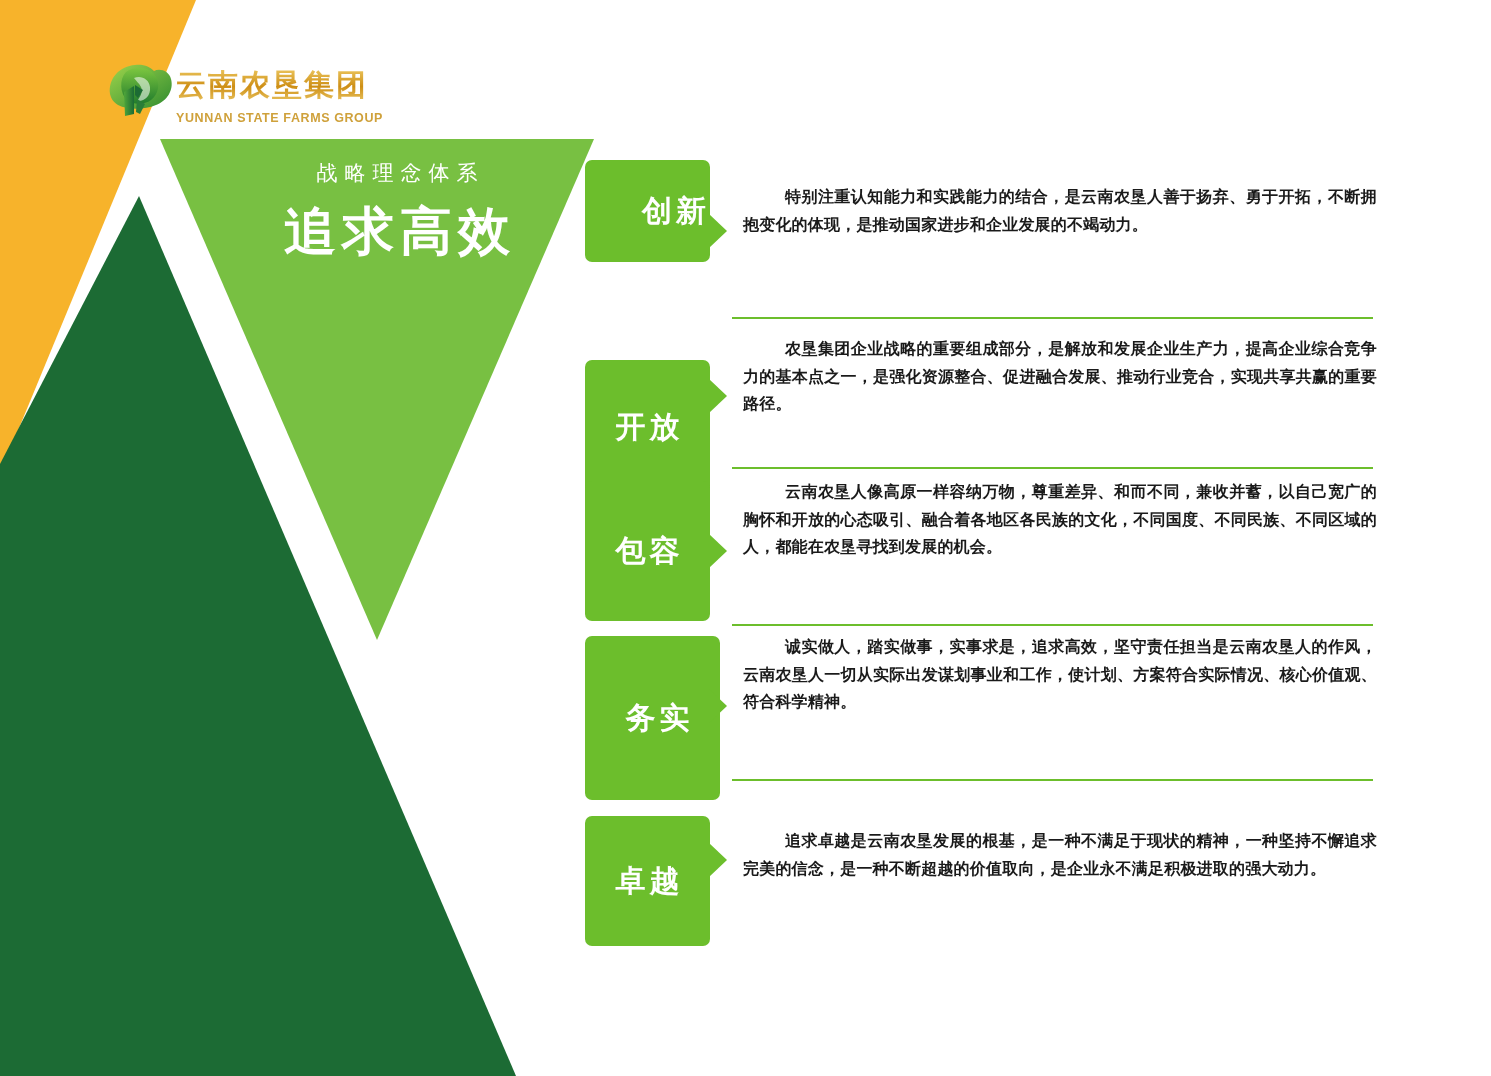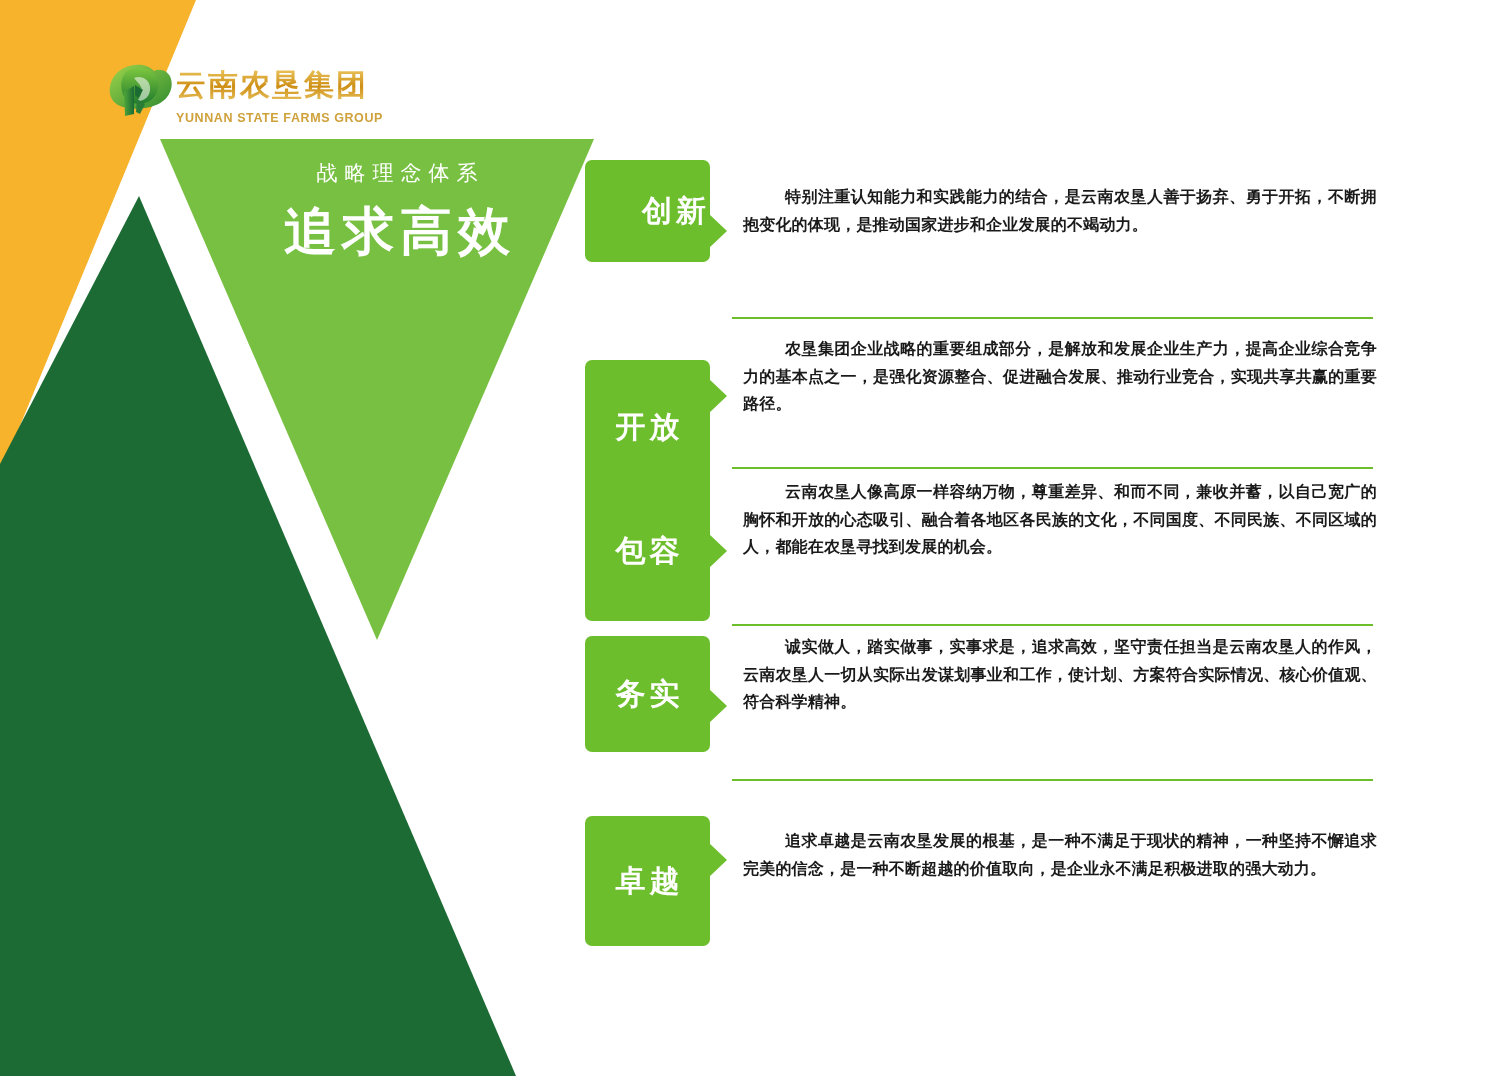--- a/index.html
+++ b/index.html
@@ -215,21 +215,21 @@
     <div class="value-row">
       <div class="tab" style="top:481px; height:140px;text-align:center;">
         <span>包容</span>
       </div>
       <div class="tab-arrow" style="top:534px;"></div>
       <div class="desc" style="top:478px;">云南农垦人像高原一样容纳万物，尊重差异、和而不同，兼收并蓄，以自己宽广的胸怀和开放的心态吸引、融合着各地区各民族的文化，不同国度、不同民族、不同区域的人，都能在农垦寻找到发展的机会。</div>
       <div class="divider" style="top:624px;"></div>
     </div>
 
     <div class="value-row">
-      <div class="tab" style="top:636px; height:116px;">
+      <div class="tab" style="top:636px; height:164px;padding-left:10px;">
         <span>务实</span>
       </div>
       <div class="tab-arrow" style="top:689px;"></div>
       <div class="desc" style="top:633px;">诚实做人，踏实做事，实事求是，追求高效，坚守责任担当是云南农垦人的作风，云南农垦人一切从实际出发谋划事业和工作，使计划、方案符合实际情况、核心价值观、符合科学精神。</div>
       <div class="divider" style="top:779px;"></div>
     </div>
 
     <div class="value-row">
       <div class="tab" style="top:816px; height:130px;">
         <span>卓越</span>

